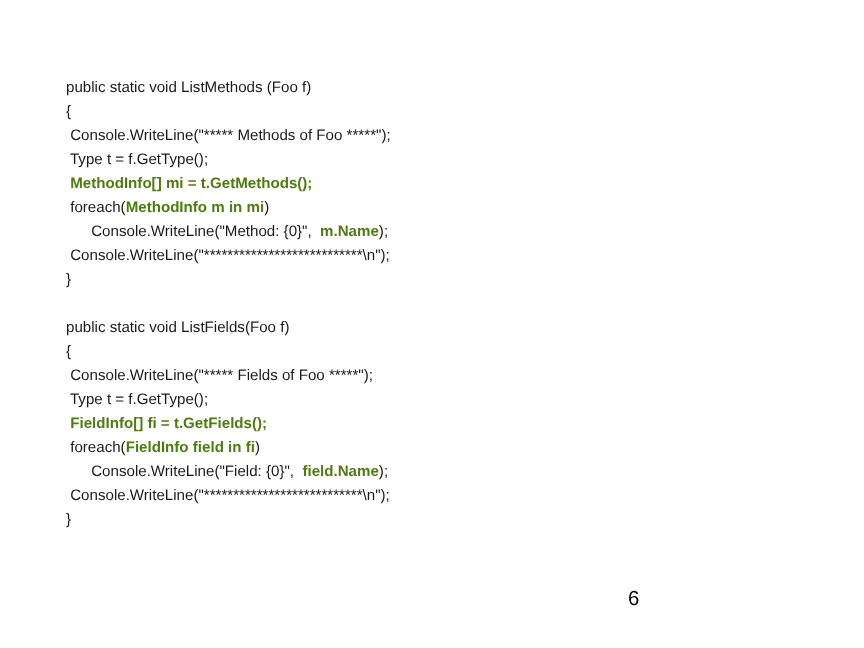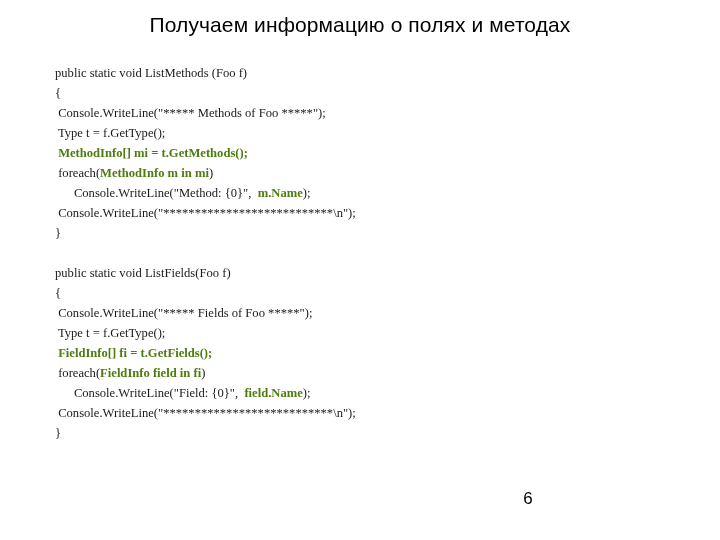--- a/index.html
+++ b/index.html
@@ -35,21 +35,21 @@
     color: #000000;
     letter-spacing: 0.1px;
     white-space: nowrap;
   }
 
   .code-body {
     position: absolute;
     left: 55px;
     top: 63px;
     width: 620px;
-    font-family: Liberation Serif, serif;
+    font-family: Liberation Sans, sans-serif;
     font-size: 12.6px;
     line-height: 20px;
     color: #1a1a1a;
     white-space: pre;
   }
 
   .code-block {
     display: block;
   }
 
@@ -75,19 +75,18 @@
     font-size: 17px;
     line-height: 20px;
     color: #000000;
   }
 </style>
 </head>
 <body>
 
 <div class="slide">
 
-  <div class="slide-title">Получаем информацию о полях и методах</div>
 
   <div class="code-body"><div class="code-block"><span class="code-line"><span>public static void ListMethods (Foo f)</span></span><span class="code-line"><span>{</span></span><span class="code-line"><span> Console.WriteLine("***** Methods of Foo *****");</span></span><span class="code-line"><span> Type t = f.GetType();</span></span><span class="code-line"><b class="tok-bold"> MethodInfo[] mi = t.GetMethods();</b></span><span class="code-line"><span> foreach(</span><b class="tok-bold">MethodInfo m in mi</b><span>)</span></span><span class="code-line"><span>      Console.WriteLine("Method: {0}",  </span><b class="tok-bold">m.Name</b><span>);</span></span><span class="code-line"><span> Console.WriteLine("***************************\n");</span></span><span class="code-line"><span>}</span></span></div><div class="code-block"><span class="code-line"><span> </span></span></div><div class="code-block"><span class="code-line"><span>public static void ListFields(Foo f)</span></span><span class="code-line"><span>{</span></span><span class="code-line"><span> Console.WriteLine("***** Fields of Foo *****");</span></span><span class="code-line"><span> Type t = f.GetType();</span></span><span class="code-line"><b class="tok-bold"> FieldInfo[] fi = t.GetFields();</b></span><span class="code-line"><span> foreach(</span><b class="tok-bold">FieldInfo field in fi</b><span>)</span></span><span class="code-line"><span>      Console.WriteLine("Field: {0}",  </span><b class="tok-bold">field.Name</b><span>);</span></span><span class="code-line"><span> Console.WriteLine("***************************\n");</span></span><span class="code-line"><span>}</span></span></div></div>
 
   <div class="page-number">6</div>
 
 </div>
 
 </body></html>

